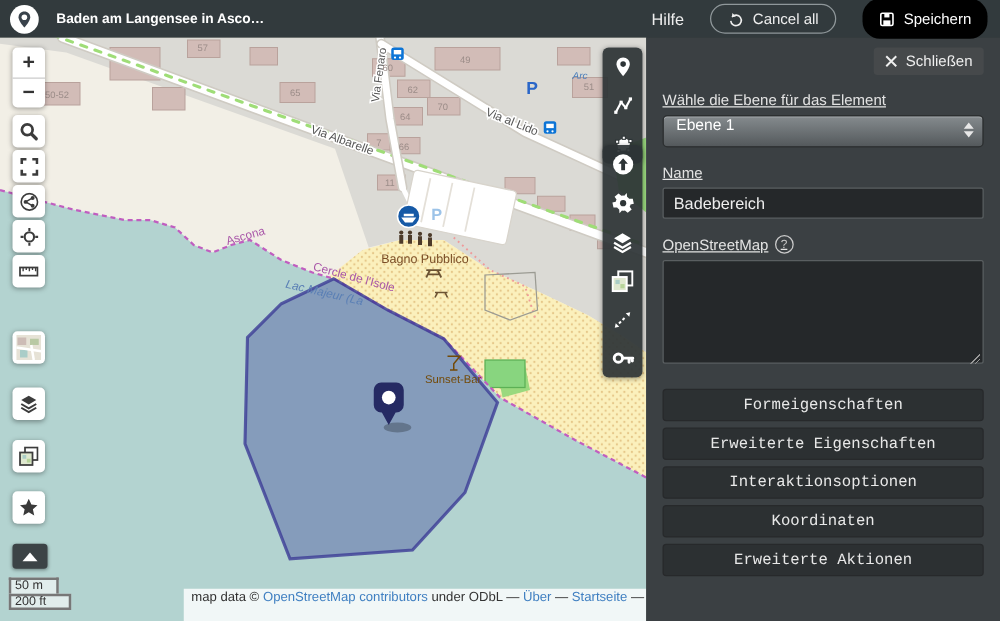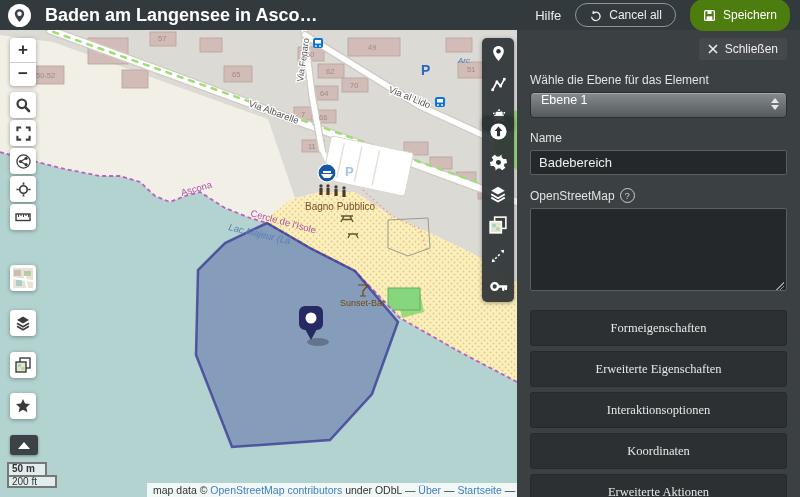--- a/index.html
+++ b/index.html
@@ -3,27 +3,27 @@
 <meta charset="utf-8">
 <style>
   html,body{margin:0;padding:0;width:800px;height:497px;overflow:hidden;
     font-family:"Liberation Sans","DejaVu Sans",sans-serif;background:#333a3d;}
   #app{position:relative;width:800px;height:497px;}
 
   
   #topbar{position:absolute;top:0;left:0;width:800px;height:30px;background:#323a3d;
     display:flex;align-items:center;padding:0 8px;box-sizing:border-box;gap:14px;z-index:30;}
   .logo{width:23px;height:23px;border-radius:50%;background:#fff;display:flex;align-items:center;justify-content:center;flex:none;}
-  #topbar .title{color:#fff;font-size:18px;font-weight:bold;white-space:nowrap;}
-  #topbar .right{margin-left:auto;display:flex;align-items:center;gap:14px;}
+  #topbar .title{color:#fff;font-size:11px;font-weight:bold;white-space:nowrap;}
+  #topbar .right{margin-left:auto;display:flex;align-items:center;gap:21px;}
   .help-link{color:#eee;font-size:13px;cursor:pointer;}
   .pill{display:flex;align-items:center;gap:7px;height:24px;border-radius:13px;padding:0 13px;
     font-size:12px;color:#eee;cursor:pointer;box-sizing:border-box;justify-content:flex-end;}
   .pill.cancel{border:1px solid #8f979a;background:transparent;}
-  .pill.save{background:#4d7c0f;color:#fff;height:32px;border-radius:14px;margin-right:2px;}
+  .pill.save{background:#000000;color:#fff;height:32px;border-radius:14px;margin-right:2px;}
 
   
   #map{position:absolute;top:30px;left:0;width:517px;height:467px;background:#f2efe6;overflow:hidden;}
   #map svg text{user-select:none;}
 
   
   .tcol{position:absolute;left:10px;top:0;width:26px;z-index:10;}
   .tbtn{position:absolute;left:0;width:26px;height:26px;background:#fff;border-radius:4px;
     box-shadow:0 1px 4px rgba(0,0,0,.35);display:flex;align-items:center;justify-content:center;cursor:pointer;}
   .zoombox{position:absolute;left:0;top:8px;width:26px;height:48px;background:#fff;border-radius:4px;
@@ -37,51 +37,51 @@
   
   .egroup{position:absolute;left:482px;width:32px;background:rgba(45,52,54,.93);border-radius:5px;z-index:10;
     display:flex;flex-direction:column;align-items:center;box-shadow:0 1px 4px rgba(0,0,0,.35);}
   .ebtn{width:32px;height:31px;display:flex;align-items:center;justify-content:center;cursor:pointer;}
   #draw-toolbar{top:8px;}
   #edit-toolbar{top:86px;}
 
   
   .scale{position:absolute;left:7px;top:432px;z-index:11;font-size:10px;color:#333;}
   .scale .line{background:rgba(255,255,255,.6);border:2px solid #777;padding:0 3px;box-sizing:border-box;height:13px;line-height:10px;}
-  .scale .metric{width:40px;border-bottom:none;font-weight:bold;}
+  .scale .metric{width:40px;border-bottom:none;}
   .scale .imperial{width:50px;}
-  .attribution{position:absolute;left:147px;right:0;bottom:0;height:14px;background:rgba(255,255,255,.82);
+  .attribution{position:absolute;left:147px;right:0;bottom:0;height:26px;background:rgba(255,255,255,.82);
     font-size:10.5px;color:#333;z-index:11;padding:1px 5px 0 6px;box-sizing:border-box;white-space:nowrap;text-align:right;}
   .attribution a{color:#3f7fc1;text-decoration:none;cursor:pointer;}
 
   
   #panel{position:absolute;top:30px;right:0;width:283px;height:467px;background:#3b4043;box-sizing:border-box;
     padding:8px 13px;color:#e6e6e6;z-index:20;}
   .close-row{display:flex;justify-content:flex-end;}
   .close-chip{display:inline-flex;align-items:center;gap:7px;background:#46494b;border-radius:3px;
     padding:4px 9px;font-size:12px;color:#eee;cursor:pointer;}
   .panel-title{display:flex;align-items:center;gap:7px;font-size:13.5px;font-weight:bold;color:#fff;margin-top:14px;}
-  .field-label{font-size:12px;color:#e3e3e3;margin:13px 0 5px;display:flex;align-items:center;}
+  .field-label{font-size:12px;color:#e3e3e3;margin:13px 0 5px;display:flex;align-items:center;text-decoration:underline;}
   .help-circle{display:inline-block;width:13px;height:13px;border:1.3px solid #ccc;border-radius:50%;
     font-size:9.5px;line-height:13px;text-align:center;margin-left:5px;color:#ccc;cursor:pointer;}
   .select{position:relative;height:24px;border-radius:4px;border:1px solid #2c2f30;cursor:pointer;
     background:linear-gradient(180deg,#858b8e,#54595c);display:flex;align-items:flex-start;padding:0 22px 0 10px;
     font-size:12.5px;color:#fff;box-shadow:inset 0 1px 0 rgba(255,255,255,.25);}
   .select .arrows{position:absolute;right:7px;top:5px;display:flex;flex-direction:column;gap:2px;}
   .select .arrows i{width:0;height:0;border-left:4px solid transparent;border-right:4px solid transparent;}
   .select .arrows i.up{border-bottom:5px solid #e8e8e8;}
   .select .arrows i.down{border-top:5px solid #e8e8e8;}
   .text-input{width:100%;box-sizing:border-box;height:25px;background:#25282a;border:1px solid #5a5f61;
     color:#eee;font-size:13px;padding:0 8px;border-radius:2px;font-family:inherit;}
   .textarea-wrap{position:relative;}
   textarea.text-input{height:83px;resize:none;padding-top:5px;}
   .resize-grip{position:absolute;right:3px;bottom:5px;width:9px;height:9px;pointer-events:none;
     background:linear-gradient(135deg,transparent 55%,#999 55%,#999 62%,transparent 62%,transparent 75%,#999 75%,#999 82%,transparent 82%);}
-  .section-btn{display:block;width:100%;margin:5px 0 0;height:36px;background:#2c3032;border:1px solid #27292b;
-    border-radius:3px;color:#e8e8e8;font-size:12.5px;cursor:pointer;font-family:Liberation Serif, serif;}
+  .section-btn{display:block;width:100%;margin:5px 0 0;height:26px;background:#2c3032;border:1px solid #27292b;
+    border-radius:3px;color:#e8e8e8;font-size:12.5px;cursor:pointer;font-family:Liberation Mono, monospace;}
   .sections{margin-top:15px;}
 </style>
 </head>
 <body>
 
 <div id="app">
 
   <div id="topbar">
     <span class="logo">
       <svg width="15" height="15" viewBox="0 0 16 16">

